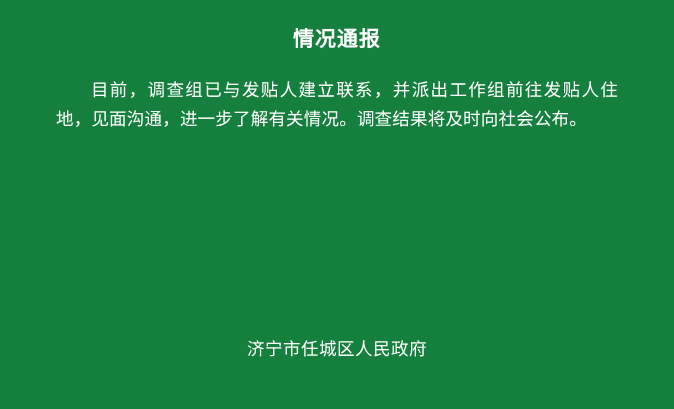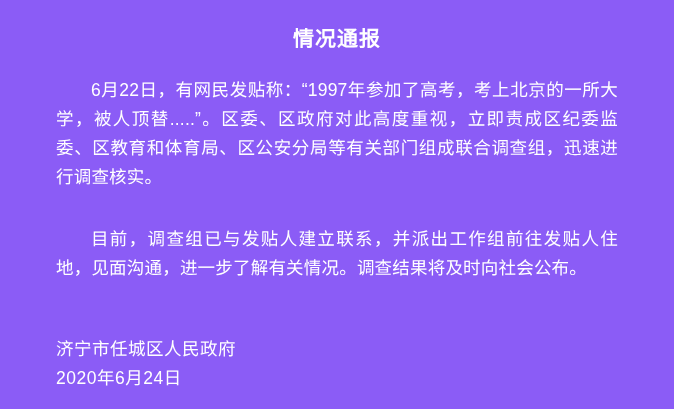--- a/index.html
+++ b/index.html
@@ -13,21 +13,21 @@
     background: #1b0a95;
     font-family: "Liberation Sans", "DejaVu Sans", sans-serif;
     overflow: hidden;
     -webkit-font-smoothing: antialiased;
   }
 
   .notice-page {
     position: relative;
     width: 674px;
     height: 409px;
-    background: #8b5cf6;
+    background: #15803d;
     box-sizing: border-box;
   }
 
   .notice-title {
     position: absolute;
     top: 26px;
     left: 0;
     width: 674px;
     text-align: center;
     color: #ffffff;
@@ -59,22 +59,23 @@
 
   .notice-paragraph + .notice-paragraph {
     margin-top: 33px;
   }
 
   .notice-signature {
     position: absolute;
     left: 56px;
     top: 336px;
     width: 562px;
-    text-align: left;
+    text-align: center;
     color: #ffffff;
+    font-family: Liberation Serif, serif;
   }
 
   .signature-org {
     font-size: 17.5px;
     line-height: 26px;
     letter-spacing: 0.5px;
     white-space: nowrap;
   }
 
   .signature-date {
@@ -86,22 +87,20 @@
   }
 </style>
 </head>
 <body>
 
 <div class="notice-page">
 
   <div class="notice-title">情况通报</div>
 
   <div class="notice-body">
-    <p class="notice-paragraph">6月22日，有网民发贴称：“1997年参加了高考，考上北京的一所大学，被人顶替.....”。区委、区政府对此高度重视，立即责成区纪委监委、区教育和体育局、区公安分局等有关部门组成联合调查组，迅速进行调查核实。</p>
     <p class="notice-paragraph">目前，调查组已与发贴人建立联系，并派出工作组前往发贴人住地，见面沟通，进一步了解有关情况。调查结果将及时向社会公布。</p>
   </div>
 
   <div class="notice-signature">
     <div class="signature-org">济宁市任城区人民政府</div>
-    <div class="signature-date">2020年6月24日</div>
   </div>
 
 </div>
 
 </body></html>

